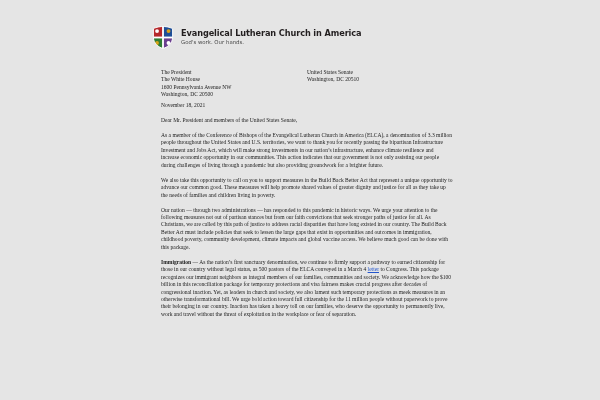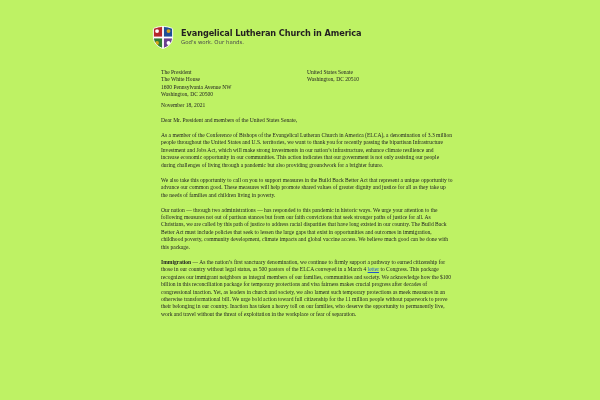--- a/index.html
+++ b/index.html
@@ -11,21 +11,21 @@
     width: 600px;
     height: 400px;
     overflow: hidden;
     font-family: "Liberation Serif", "DejaVu Serif", serif;
     color: #1a1a1a;
   }
   .page {
     position: relative;
     width: 600px;
     height: 400px;
-    background: #bef264;
+    background: #e5e5e5;
   }
 
   
   .letterhead {
     position: absolute;
     left: 152px;
     top: 26px;
     display: flex;
     align-items: center;
     gap: 7px;

